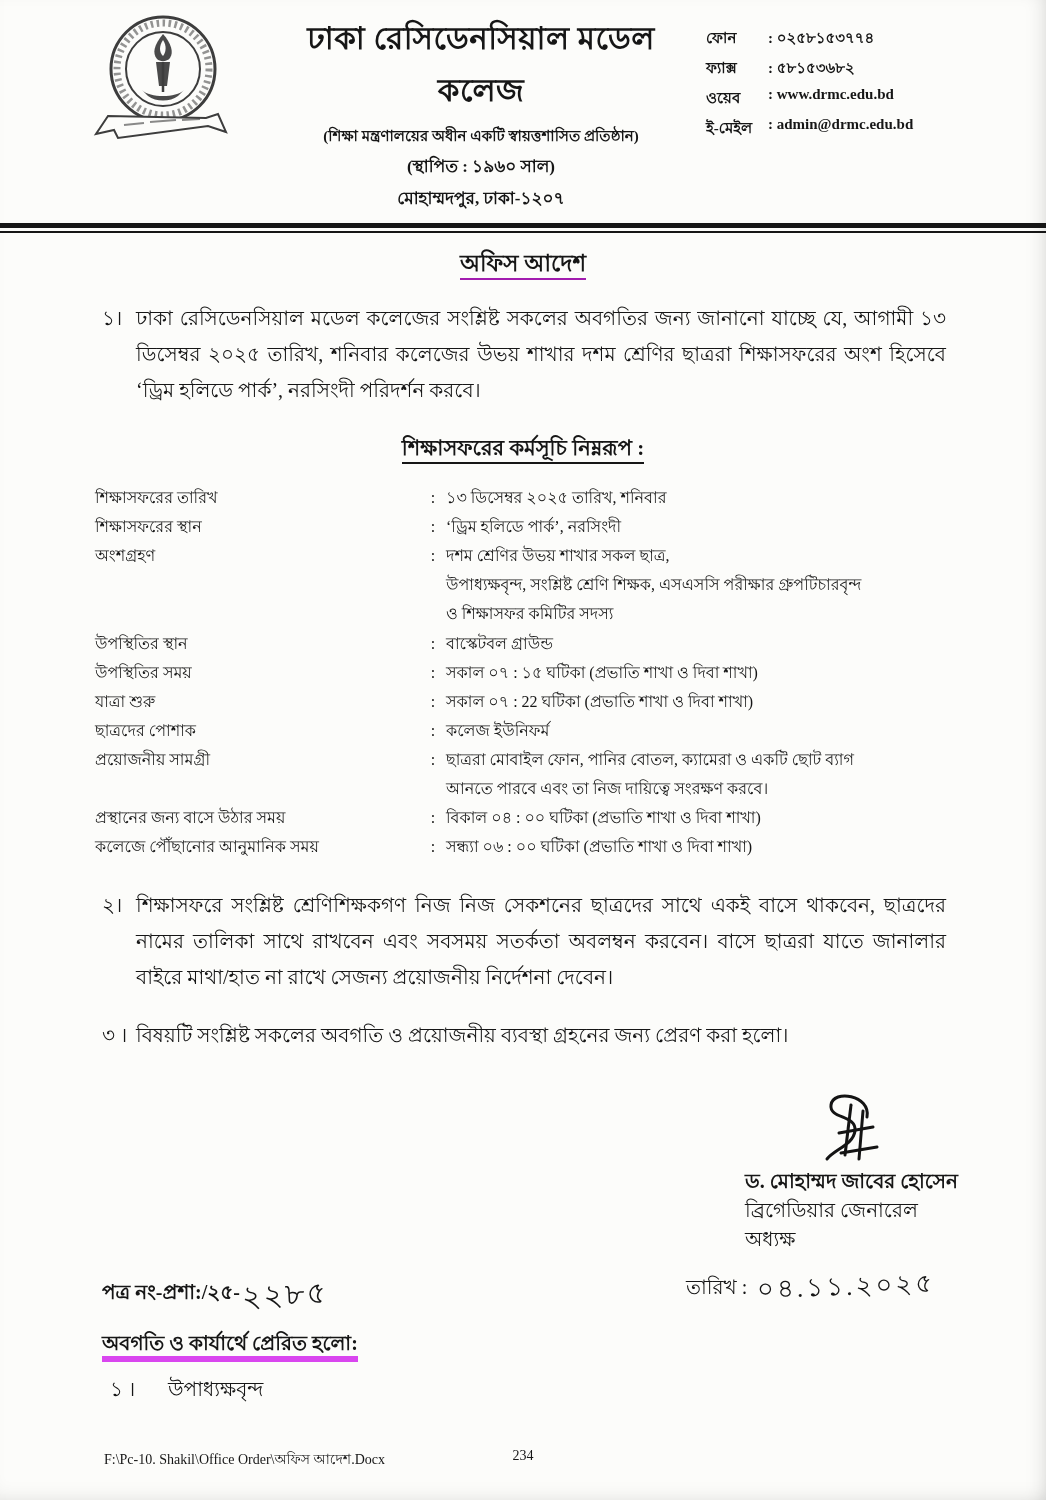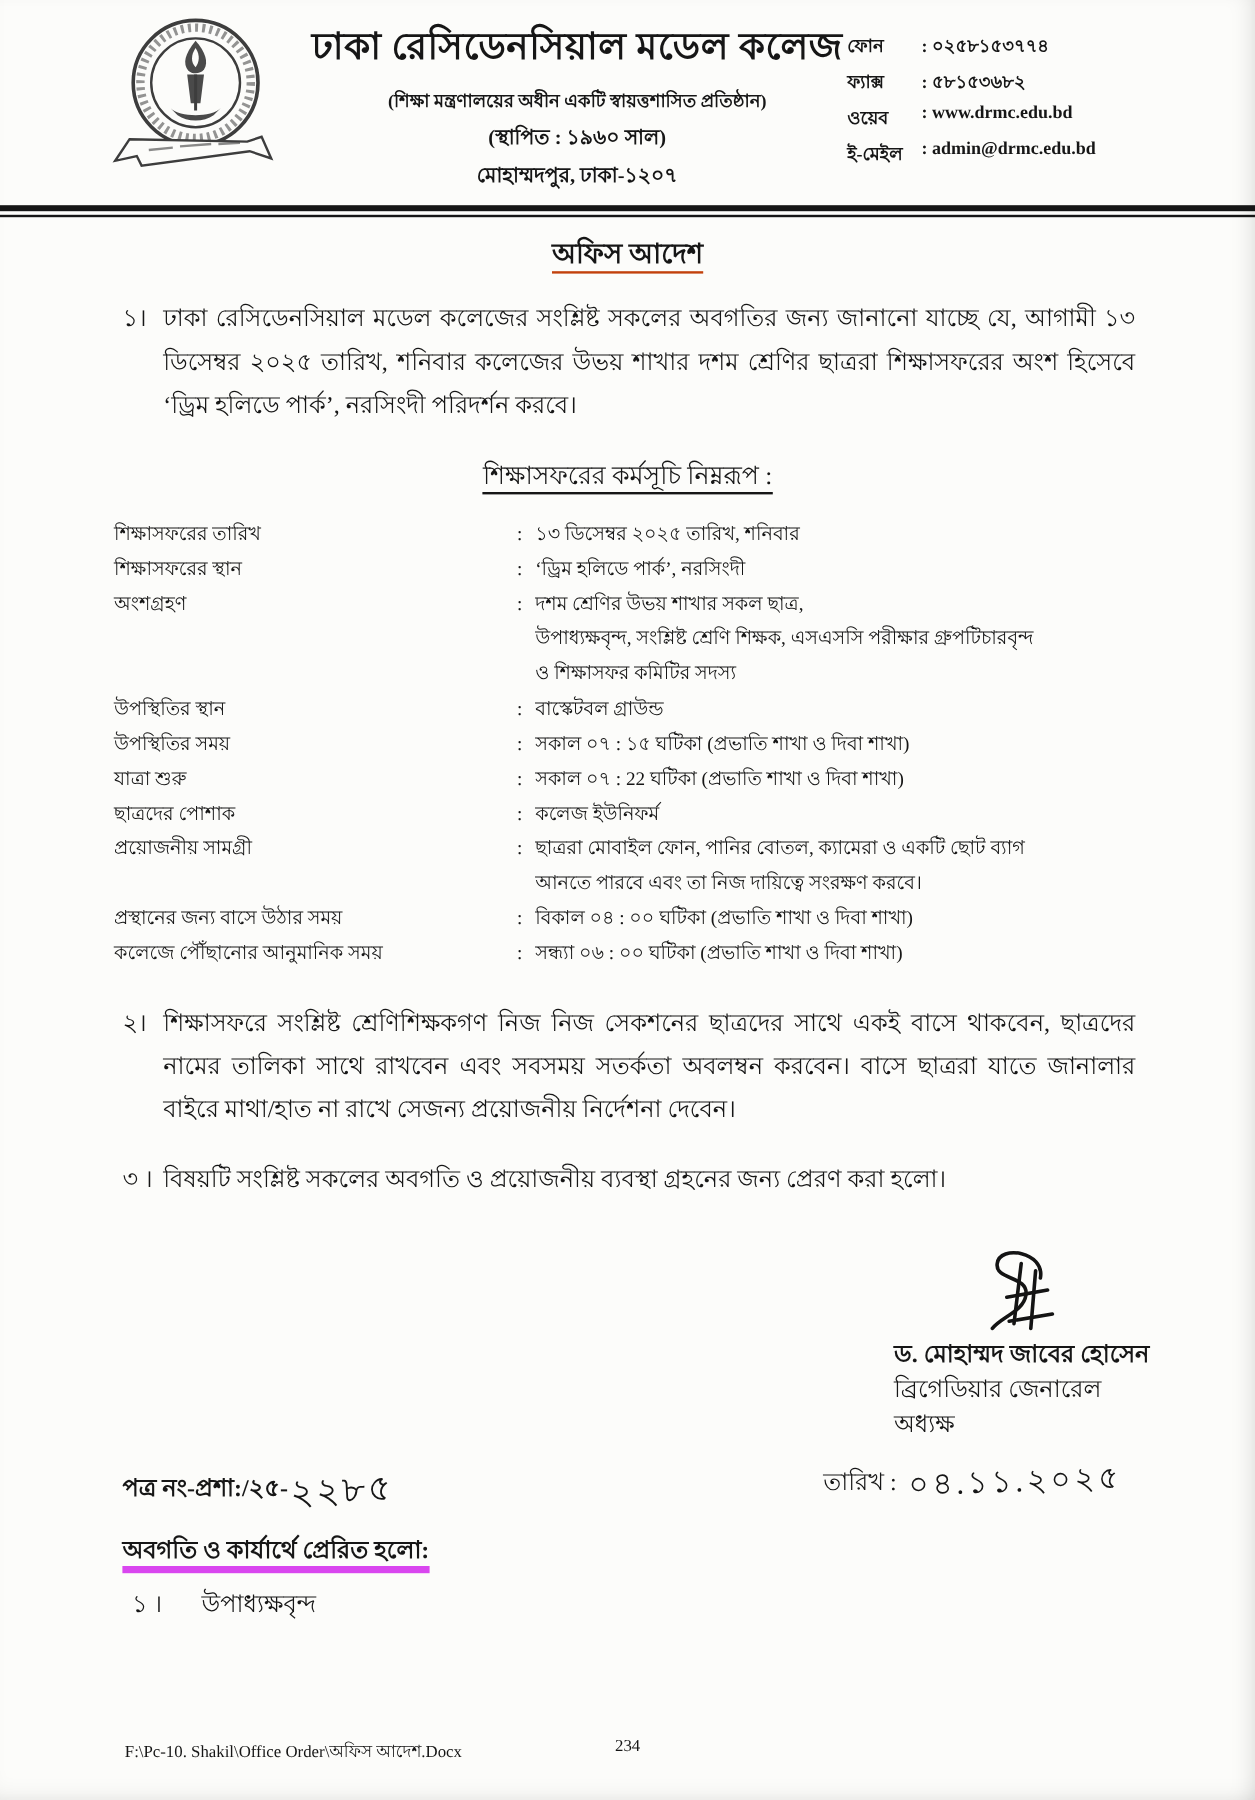--- a/index.html
+++ b/index.html
@@ -7,37 +7,37 @@
     position:relative;
     width:1046px;height:1500px;
     margin:0 auto;
     background:#fcfcfa;
     color:#161616;
     font-family:"Liberation Serif","DejaVu Serif",serif;
     overflow:hidden;
     box-shadow:inset -14px 0 22px -16px rgba(0,0,0,.18), inset 0 -14px 22px -16px rgba(0,0,0,.12);
   }
   
-  .header{display:flex;align-items:flex-start;padding:12px 48px 6px 84px;}
+  .header{display:flex;align-items:flex-start;padding:12px 48px 6px 84px;gap:47px;}
   .logo-wrap{width:172px;flex:0 0 172px;}
   .head-center{flex:1;text-align:center;padding-top:2px;}
   .college-name{font-size:31px;font-weight:700;letter-spacing:.5px;}
   .head-sub{font-size:15px;font-weight:700;margin-top:6px;}
   .head-sub2{font-size:17px;font-weight:700;margin-top:4px;}
   .contacts{flex:0 0 292px;padding-top:14px;font-size:15px;font-weight:700;}
   .contact-row{display:grid;grid-template-columns:62px auto;margin-bottom:5px;}
   .contact-val{white-space:nowrap;}
   .rule{margin:4px 0 0 0;border-top:5px solid #161616;border-bottom:2px solid #161616;height:3px;}
   
   .doc-title{text-align:center;font-size:23px;font-weight:700;margin-top:12px;}
-  .doc-title span{border-bottom:2px solid #c2410c;padding-bottom:2px;}
+  .doc-title span{border-bottom:2px solid #a21caf;padding-bottom:2px;}
   .para{display:flex;margin:16px 100px 0 102px;font-size:20px;line-height:1.8;text-align:justify;}
   .para .pnum{flex:0 0 34px;}
   .para .ptext{flex:1;}
-  .section-head{text-align:center;font-size:21px;font-weight:400;margin-top:24px;}
+  .section-head{text-align:center;font-size:21px;font-weight:700;margin-top:24px;}
   .section-head span{border-bottom:2px solid #161616;padding-bottom:2px;}
   .schedule{margin:16px 60px 0 95px;display:grid;grid-template-columns:325px 26px auto;font-size:16px;line-height:1.82;}
   .sch-label{white-space:nowrap;}
   .sch-colon{text-align:center;}
   .sch-value{white-space:pre-line;}
   
   .sig-block{margin:34px 60px 0 0;display:flex;flex-direction:column;align-items:flex-start;width:300px;margin-left:745px;font-size:20px;line-height:1.45;}
   .sig-scribble{margin-left:60px;margin-bottom:2px;}
   .ref-row{display:flex;justify-content:space-between;align-items:flex-end;margin:12px 60px 0 102px;}
   .memo-line{font-size:20px;font-weight:700;display:flex;align-items:flex-end;}

